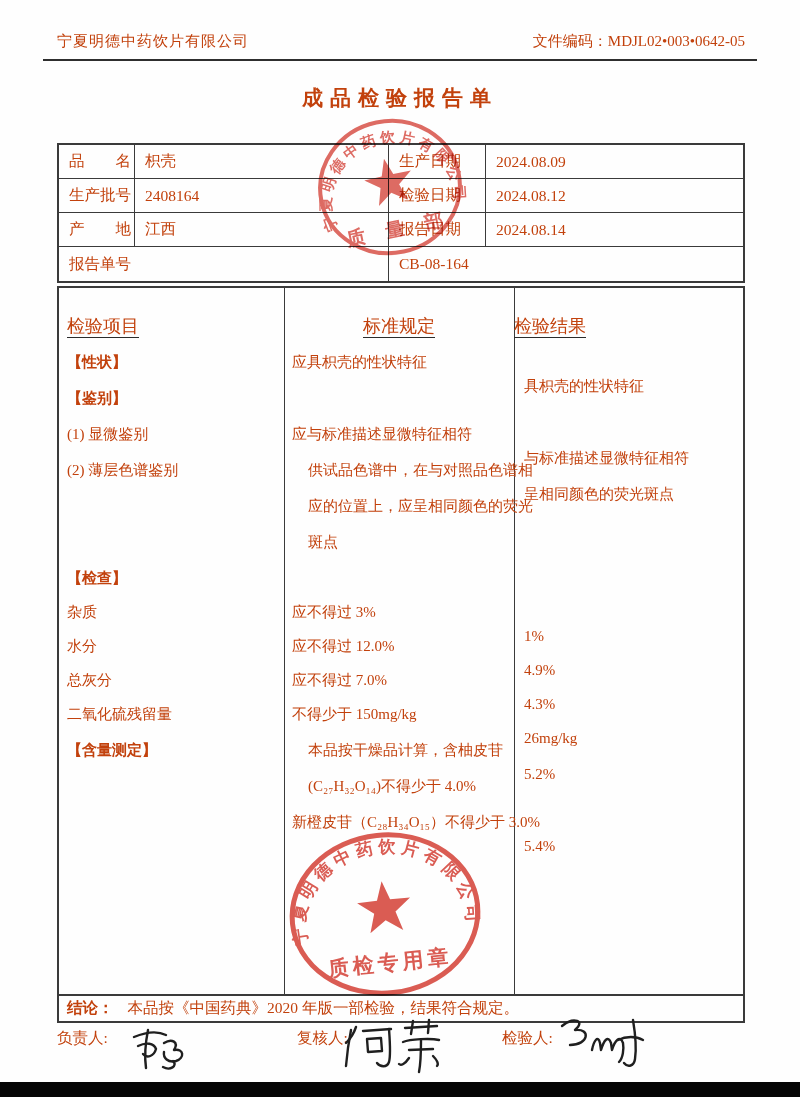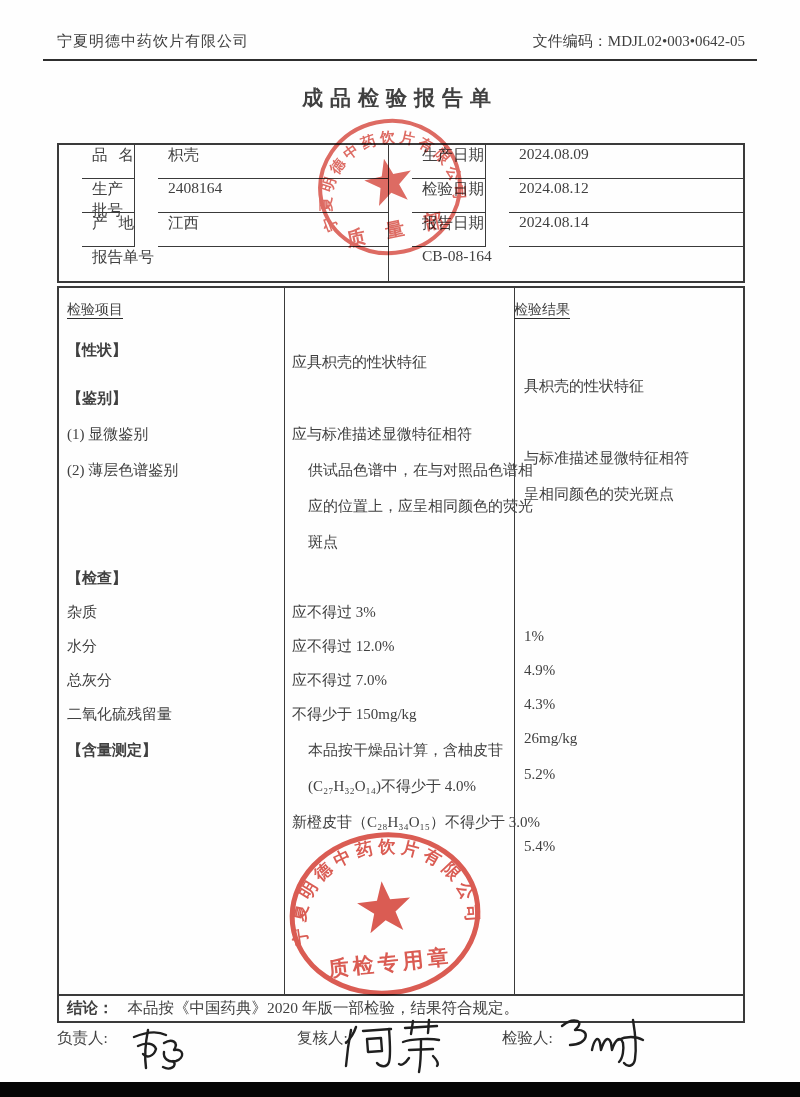--- a/index.html
+++ b/index.html
@@ -1,39 +1,39 @@
 <!DOCTYPE html>
 <html><head>
 <meta charset="utf-8">
 <style>
   html,body{margin:0;padding:0;background:#ffffff;}
   .page{position:relative;width:800px;height:1097px;background:#fefefe;overflow:hidden;
-        font-family:"Liberation Serif","DejaVu Serif",serif;color:#404040;}
+        font-family:"Liberation Serif","DejaVu Serif",serif;color:#c2410c;}
   
   .hdr-company{position:absolute;left:57px;top:32px;font-size:15px;letter-spacing:1px;}
   .hdr-code{position:absolute;right:55px;top:32px;font-size:15px;}
   .hdr-rule{position:absolute;left:43px;top:59px;width:714px;height:2px;background:#2e2e2e;}
   
   .title{position:absolute;left:0;top:84px;width:100%;text-align:center;
          font-size:21px;font-weight:bold;letter-spacing:7px;}
   
   .info-table{position:absolute;left:57px;top:143px;width:688px;border:2px solid #3a3a3a;
               display:grid;grid-template-columns:76px 254px 97px 1fr;grid-auto-rows:34px;
               box-sizing:border-box;background:transparent;}
   .ic{border-right:1px solid #3a3a3a;border-bottom:1px solid #3a3a3a;display:flex;
-      padding-left:10px;font-size:15.5px;box-sizing:border-box;margin-left:23px;}
+      align-items:center;padding-left:10px;font-size:15.5px;box-sizing:border-box;}
   .ic.last-col{border-right:none;}
   .ic.last-row{border-bottom:none;}
   .jlabel{display:inline-block;width:62px;text-align:justify;text-align-last:justify;}
   
   .spec-table{position:absolute;left:57px;top:286px;width:688px;height:737px;
               border:2px solid #3a3a3a;box-sizing:border-box;}
   .vdiv{position:absolute;top:0;width:1px;height:706px;background:#3a3a3a;}
   .vdiv.v1{left:225px;} .vdiv.v2{left:455px;}
-  .sh{position:absolute;top:13px;font-size:14px;}
+  .sh{position:absolute;top:26px;font-size:18px;}
   .sh span{border-bottom:1px solid #2b2b2b;padding-bottom:1px;}
   .sh.h1{left:8px;}
   .sh.h2{left:225px;width:230px;text-align:center;}
   .sh.h3{left:455px;width:242px;text-align:left;}
   .cell{position:absolute;font-size:15px;line-height:20px;white-space:nowrap;}
   .cell.wrap{white-space:normal;line-height:36px;margin-left:16px;}
   .c1{left:8px;} .c2{left:233px;} .c3{left:465px;margin-top:24px;}
   .bold{font-weight:bold;}
   .conclusion{position:absolute;left:0;right:0;bottom:0;height:27px;border-top:2px solid #3a3a3a;
               display:flex;align-items:center;padding-left:8px;font-size:15.5px;box-sizing:border-box;}
@@ -98,23 +98,24 @@
       <polygon fill="#d6463c" points="84,46 89.9,62.9 107.8,63.3 93.5,74.1 98.7,91.2 84,81 69.3,91.2 74.5,74.1 60.2,63.3 78.1,62.9"></polygon>
       <text x="84" y="124" font-size="19" fill="#d6463c" letter-spacing="8" text-anchor="middle" font-weight="bold">质 量 部</text>
     </g>
   </svg>
 
   <div class="spec-table">
     <div class="vdiv v1"></div>
     <div class="vdiv v2"></div>
 
     <div class="sh h1"><span>检验项目</span></div>
+    <div class="sh h2"><span>标准规定</span></div>
     <div class="sh h3"><span>检验结果</span></div>
 
-    <div class="cell c1 bold" style="top:52px">【性状】</div>
+    <div class="cell c1 bold" style="top:64px">【性状】</div>
     <div class="cell c2" style="top:64px">应具枳壳的性状特征</div>
     <div class="cell c3" style="top:64px">具枳壳的性状特征</div>
 
     <div class="cell c1 bold" style="top:100px">【鉴别】</div>
 
     <div class="cell c1" style="top:136px">(1) 显微鉴别</div>
     <div class="cell c2" style="top:136px">应与标准描述显微特征相符</div>
     <div class="cell c3" style="top:136px">与标准描述显微特征相符</div>
 
     <div class="cell c1" style="top:172px">(2) 薄层色谱鉴别</div>

